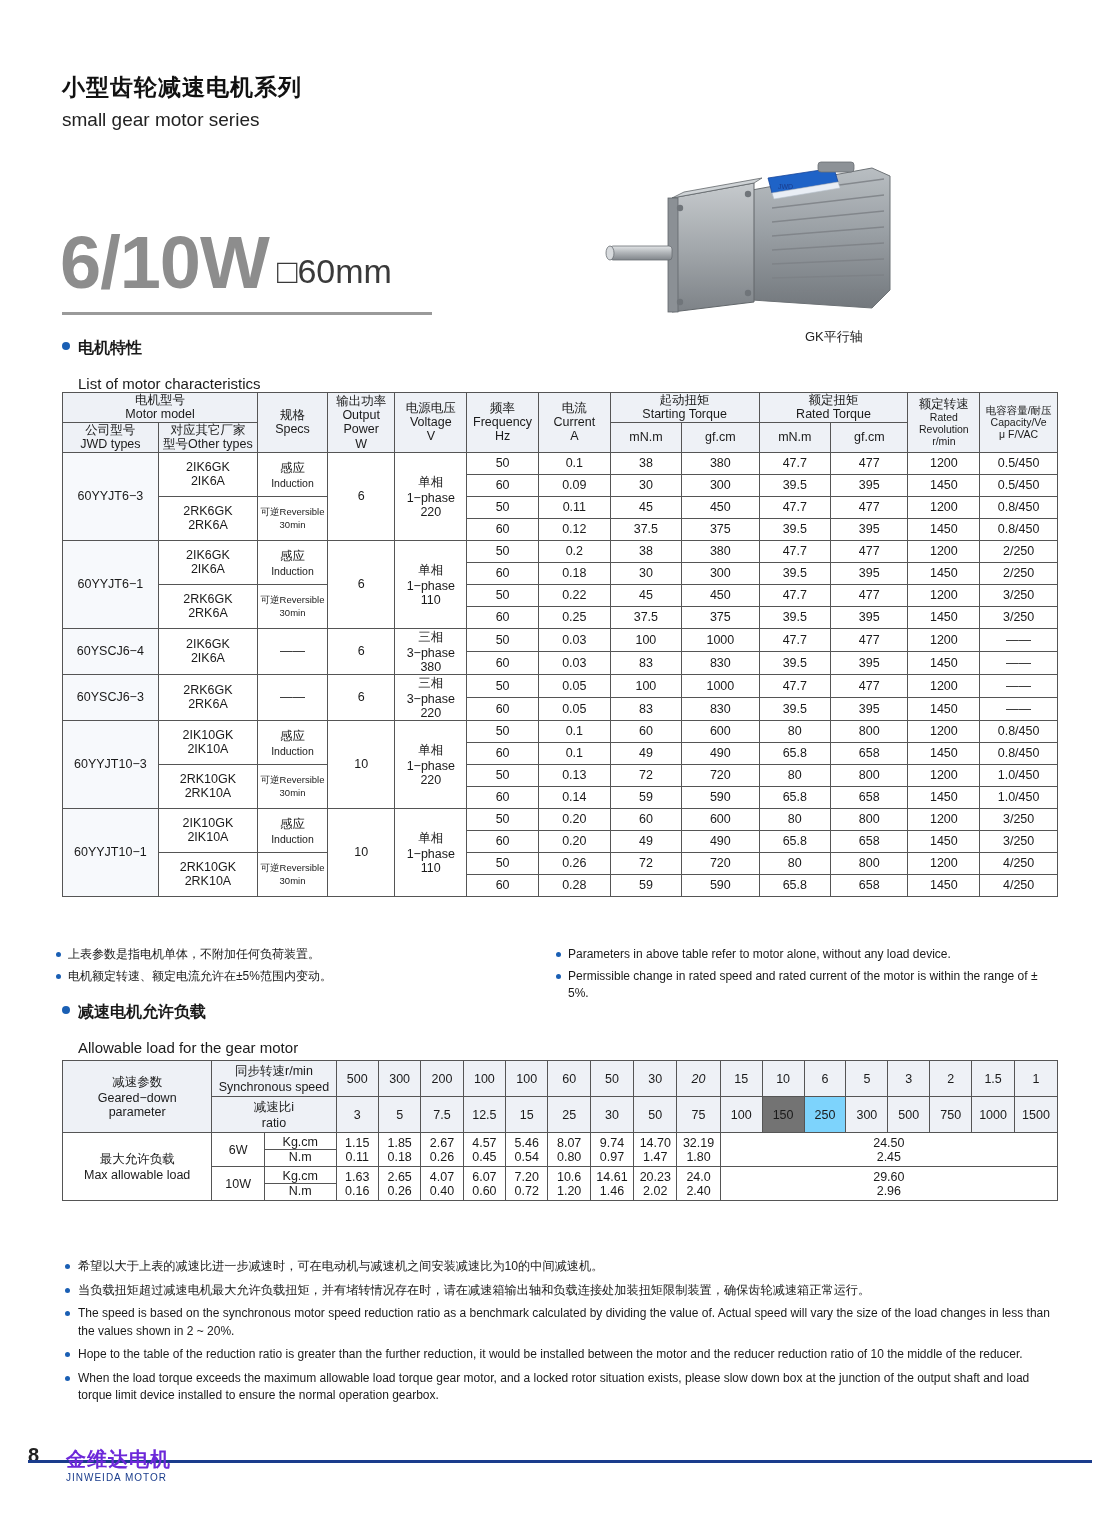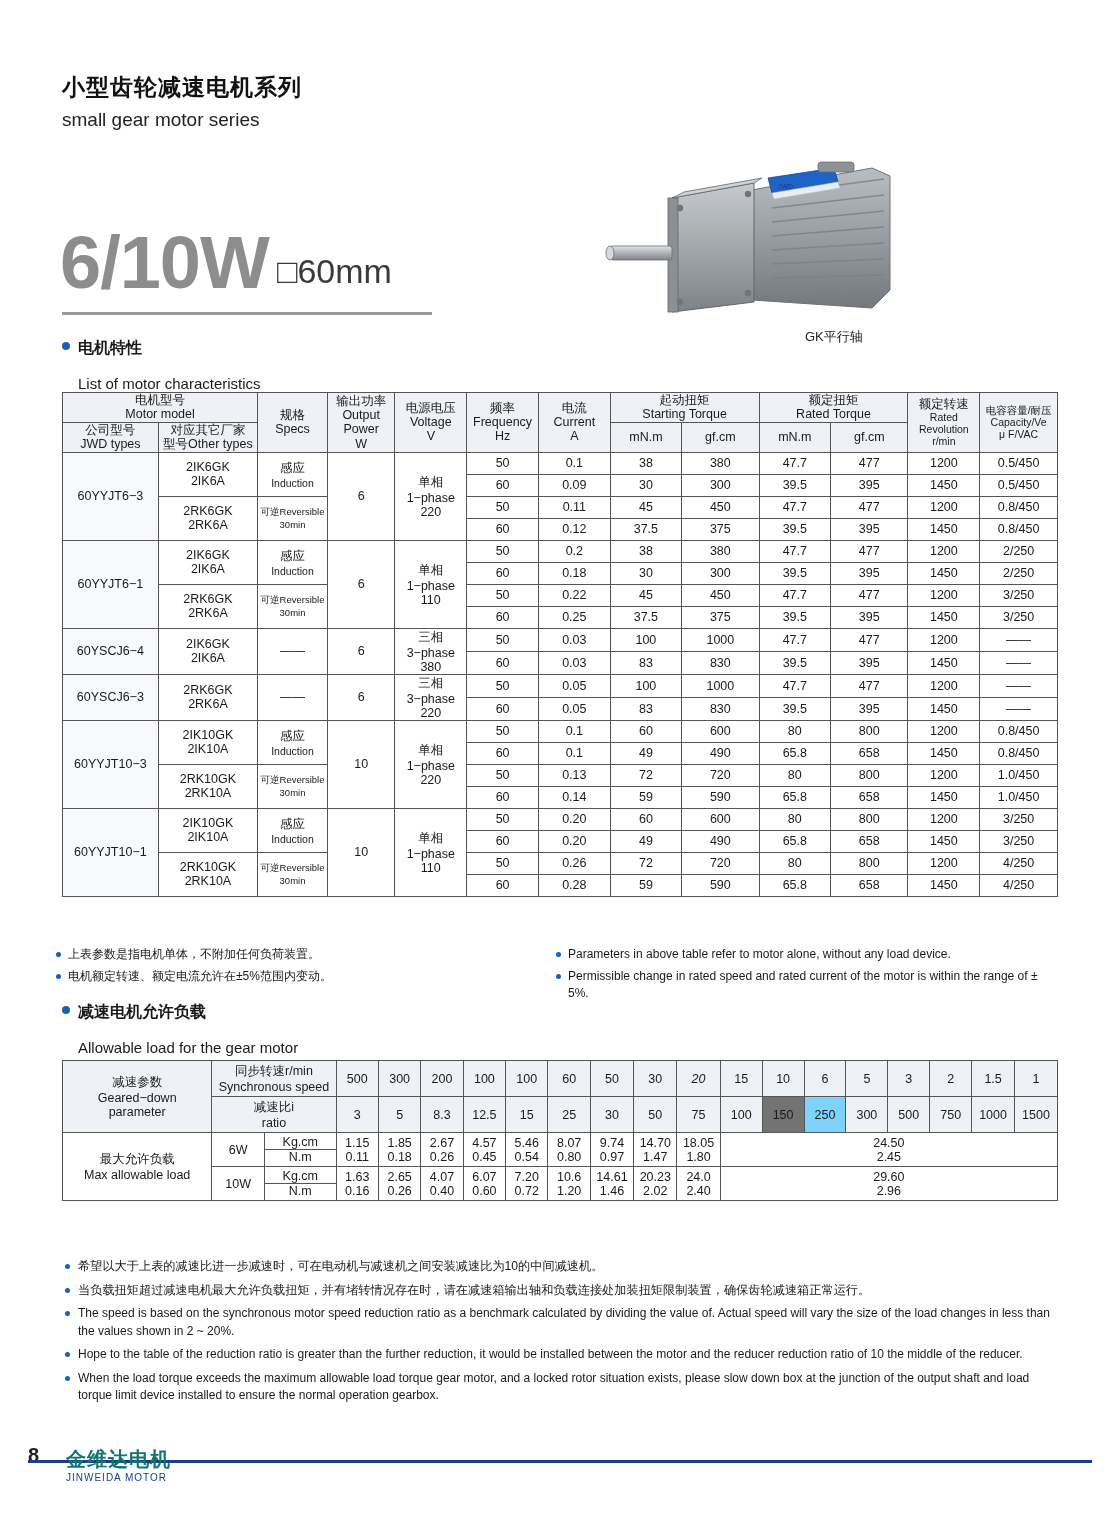--- a/index.html
+++ b/index.html
@@ -56,21 +56,21 @@
 
   .notes2 { position:absolute; left:62px; top:1258px; width:1000px; font-size:12.2px; }
   .notes2 .li { position:relative; padding-left:16px; margin-bottom:6px; line-height:1.45; }
   .notes2 .li:before { content:""; position:absolute; left:3px; top:6px; width:5px; height:5px; border-radius:50%; background:#1a5fb4; }
   .notes2 .en { font-size:12px; }
 
   
   .footer { position:absolute; left:0; top:1452px; width:1120px; height:60px; }
   .fbar { position:absolute; left:28px; top:8px; width:1064px; height:3px; background:#1a3c8c; }
   .pnum { position:absolute; left:28px; top:-8px; font-size:20px; font-weight:bold; color:#222; }
-  .fbrand { position:absolute; left:66px; top:-6px; font-size:20px; font-weight:bold; color:#0f766e; letter-spacing:1px;}
+  .fbrand { position:absolute; left:66px; top:-6px; font-size:20px; font-weight:bold; color:#6d28d9; letter-spacing:1px;}
   .fbrand-en { position:absolute; left:66px; top:20px; font-size:10px; color:#1a3c8c; letter-spacing:1px; }
 </style>
 </head>
 <body>
 
 <div class="page">
 
   <div class="hdr">
     <div class="cn">小型齿轮减速电机系列</div>
     <div class="en">small gear motor series</div>
@@ -601,21 +601,21 @@
           <td style="background: rgb(238, 241, 246); width: 45px;">1</td>
         </tr>
     <tr>
       <td colspan="2" style="background:#eef1f6;">
         <div>减速比i</div>
         <div>ratio</div>
       </td>
 
     <td style="background: rgb(238, 241, 246);">3</td>
           <td style="background: rgb(238, 241, 246);">5</td>
-          <td style="background: rgb(238, 241, 246);">8.3</td>
+          <td style="background: rgb(238, 241, 246);">7.5</td>
           <td style="background: rgb(238, 241, 246);">12.5</td>
           <td style="background: rgb(238, 241, 246);">15</td>
           <td style="background: rgb(238, 241, 246);">25</td>
           <td style="background: rgb(238, 241, 246);">30</td>
           <td style="background: rgb(238, 241, 246);">50</td>
           <td style="background: rgb(238, 241, 246);">75</td>
           <td style="background: rgb(238, 241, 246);">100</td>
           <td style="background: #737373;">150</td>
           <td style="background: #7dd3fc;">250</td>
           <td style="background: rgb(238, 241, 246);">300</td>
@@ -662,21 +662,21 @@
           </td>
           <td>
             <div>9.74</div>
             <div>0.97</div>
           </td>
           <td>
             <div>14.70</div>
             <div>1.47</div>
           </td>
           <td>
-            <div>18.05</div>
+            <div>32.19</div>
             <div>1.80</div>
           </td>
           <td colspan="8">
             <div>24.50</div>
             <div>2.45</div>
           </td>
         </tr>
         <tr>
           <td>10W</td>
           <td>

